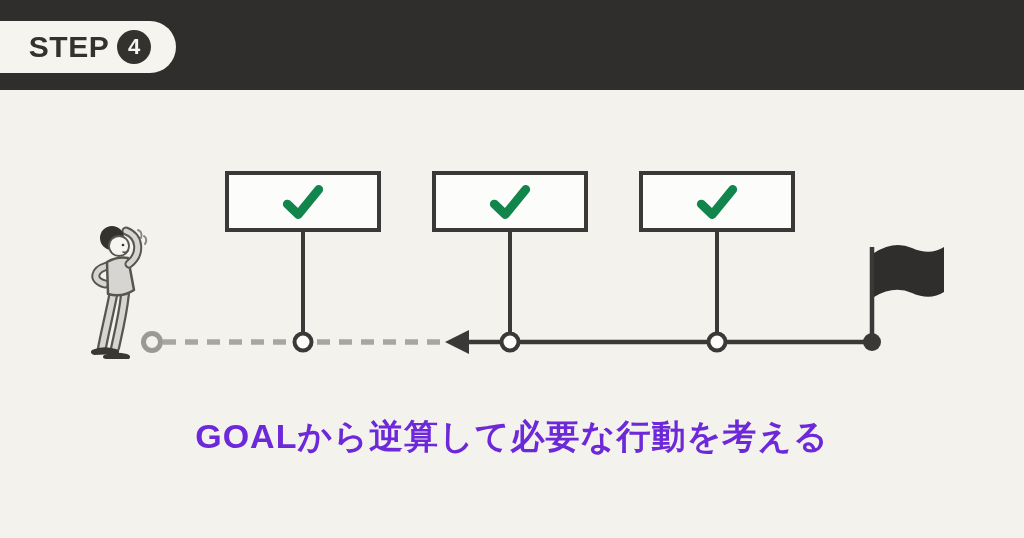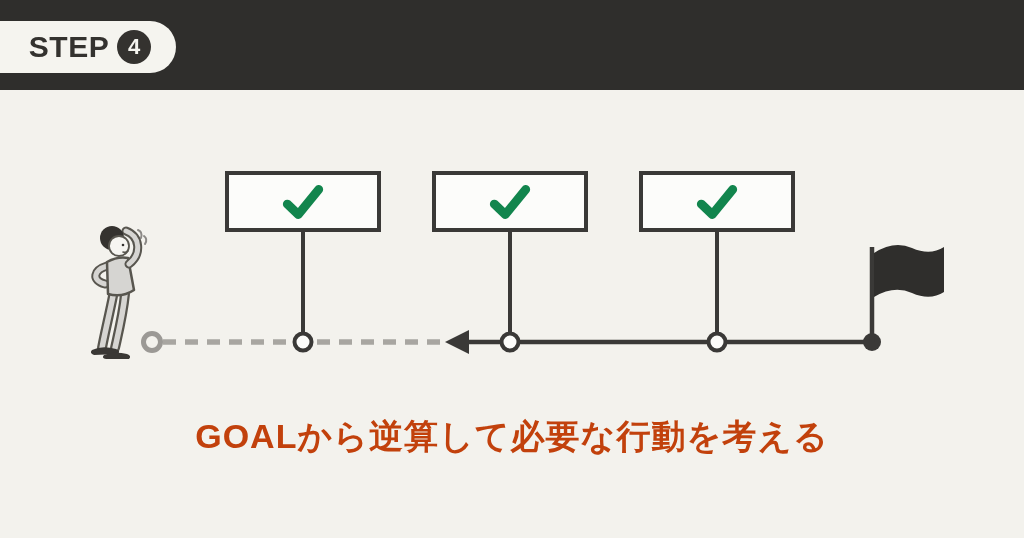--- a/index.html
+++ b/index.html
@@ -67,21 +67,21 @@
   .milestone-box.box-1 { left: 225px; }
   .milestone-box.box-2 { left: 432px; }
   .milestone-box.box-3 { left: 639px; }
 
   .caption {
     position: absolute;
     top: 324px; left: 0;
     width: 100%;
     text-align: center;
     font-size: 34px; font-weight: 800;
-    color: #c2410c;
+    color: #6d28d9;
     letter-spacing: 1px;
     white-space: nowrap;
   }
 </style>
 </head>
 <body>
 
 <div class="page">
 
   <div class="header">

